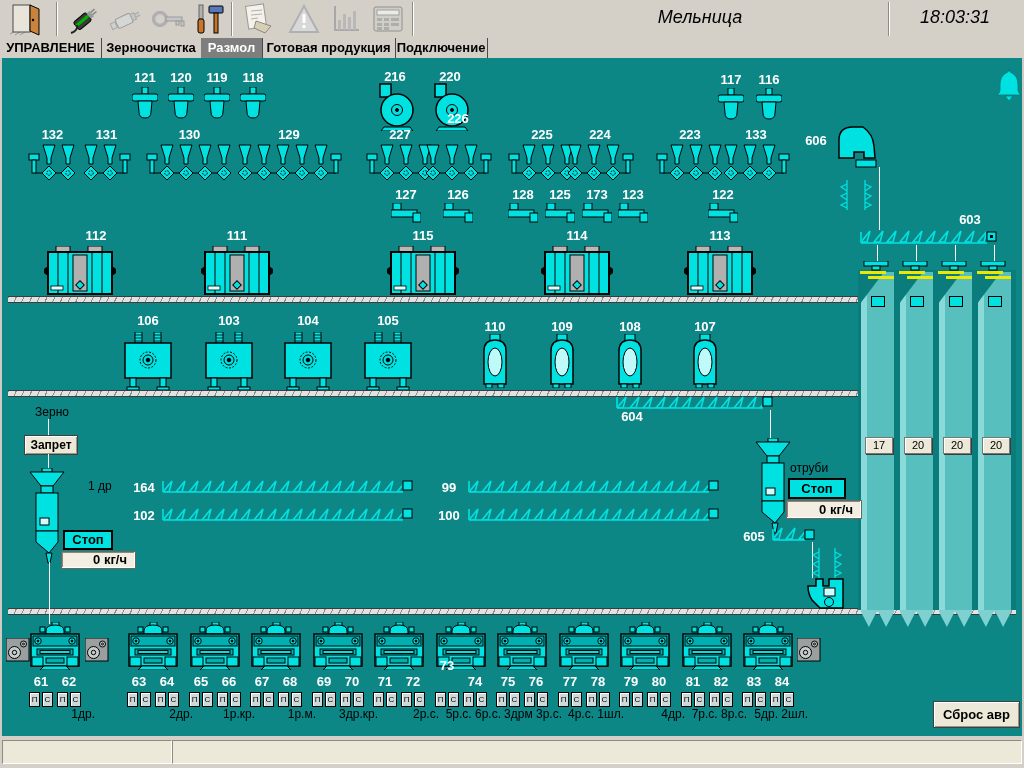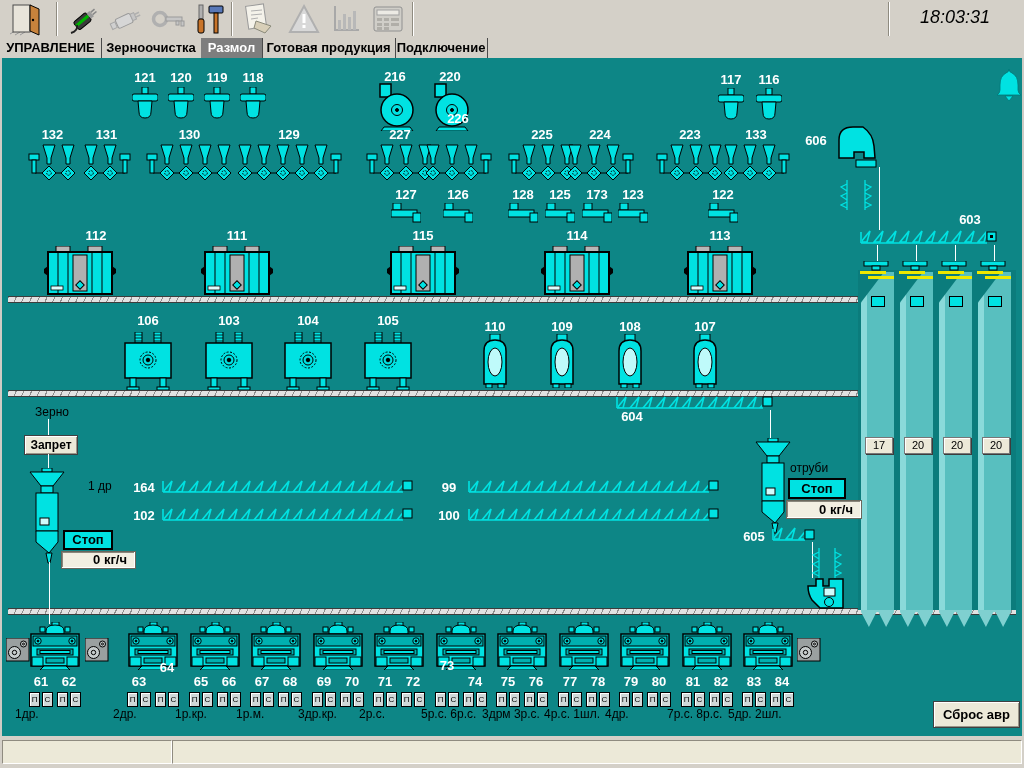--- a/index.html
+++ b/index.html
@@ -36,21 +36,21 @@
   .sensor{position:absolute;top:296px;width:12px;height:9px;background:var(--equipment,#00e2e2);border:1px solid #000}
   .siloid{position:absolute;top:437px;width:26px;height:15px;background:#ece9d8;border:1px solid #777;
           box-shadow:inset 1px 1px 0 #fff,1px 1px 0 #3c3c3c;font-size:11px;line-height:15px;text-align:center;color:#000}
   .scallop{position:absolute;top:610px;width:33px;height:17px;background:#7fd0d0;
            clip-path:polygon(0 0,100% 0,100% 12%,76% 100%,53% 12%,47% 12%,24% 100%,0 12%)}
   
   .bmu{position:absolute;top:622px;width:56px;height:106px}
   .inds{position:absolute;top:70px;left:2px;width:52px;display:flex;justify-content:space-between}
   .pair{display:flex;gap:2px}
   .ind{width:9px;height:13px;border:1px solid #000;background:#cfd8d8;font-size:8px;line-height:13px;text-align:center;color:#000;box-shadow:inset 1px 1px 0 #fff}
-  .glabel{top:86px;left:-12px;width:80px;text-align:left}
+  .glabel{top:86px;left:-12px;width:80px;text-align:right}
 </style>
 </head>
 <body>
 
 <svg width="0" height="0" style="position:absolute">
   <defs>
     <pattern id="screwpat" width="13" height="15" patternUnits="userSpaceOnUse">
       <path d="M1,13 L10,2 L7,13 Z" fill="none" stroke="#00e2e2" stroke-width="1.6"></path>
     </pattern>
     <g id="funnel" fill="#00e2e2" stroke="#000">
@@ -255,20 +255,21 @@
           <rect x="21" y="16" width="8" height="3"></rect>
           <rect x="7" y="21" width="5" height="3"></rect>
           <rect x="14" y="21" width="5" height="3"></rect>
           <rect x="21" y="21" width="8" height="3"></rect>
           <rect x="7" y="25" width="5" height="3"></rect>
           <rect x="14" y="25" width="5" height="3"></rect>
         </g>
       </svg>
     </div>
   <div class="vsep" style="left:412px"></div>
+  <div class="title">Мельница</div>
   <div class="vsep" style="left:888px"></div>
   <div class="clock">18:03:31</div>
 </div>
 
 <div class="tabsbar">
   <div class="tab" style="left:0;width:101px">УПРАВЛЕНИЕ</div>
   <div class="tab" style="left:101px;width:100px">Зерноочистка</div>
   <div class="tab active" style="left:201px;width:61px">Размол</div>
   <div class="tab" style="left:262px;width:133px">Готовая продукция</div>
   <div class="tab" style="left:395px;width:92px">Подключение</div>
@@ -672,21 +673,21 @@
         <span class="ind">С</span>
       </span>
     </div>
     <div class="bl glabel">1др.</div>
   </div>
 <div class="bmu" style="left:125px">
     <svg class="dev" style="left:0;top:0" width="56" height="48">
       <use href="#bmill"></use>
     </svg>
     <div class="wl" style="left:-2px;top:53px;width:32px">63</div>
-    <div class="wl" style="left:26px;top:39px;width:32px">64</div>
+    <div class="wl" style="left:26px;top:53px;width:32px">64</div>
     <div class="inds">
       <span class="pair">
         <span class="ind">П</span>
         <span class="ind">С</span>
       </span>
       <span class="pair">
         <span class="ind">П</span>
         <span class="ind">С</span>
       </span>
     </div>

